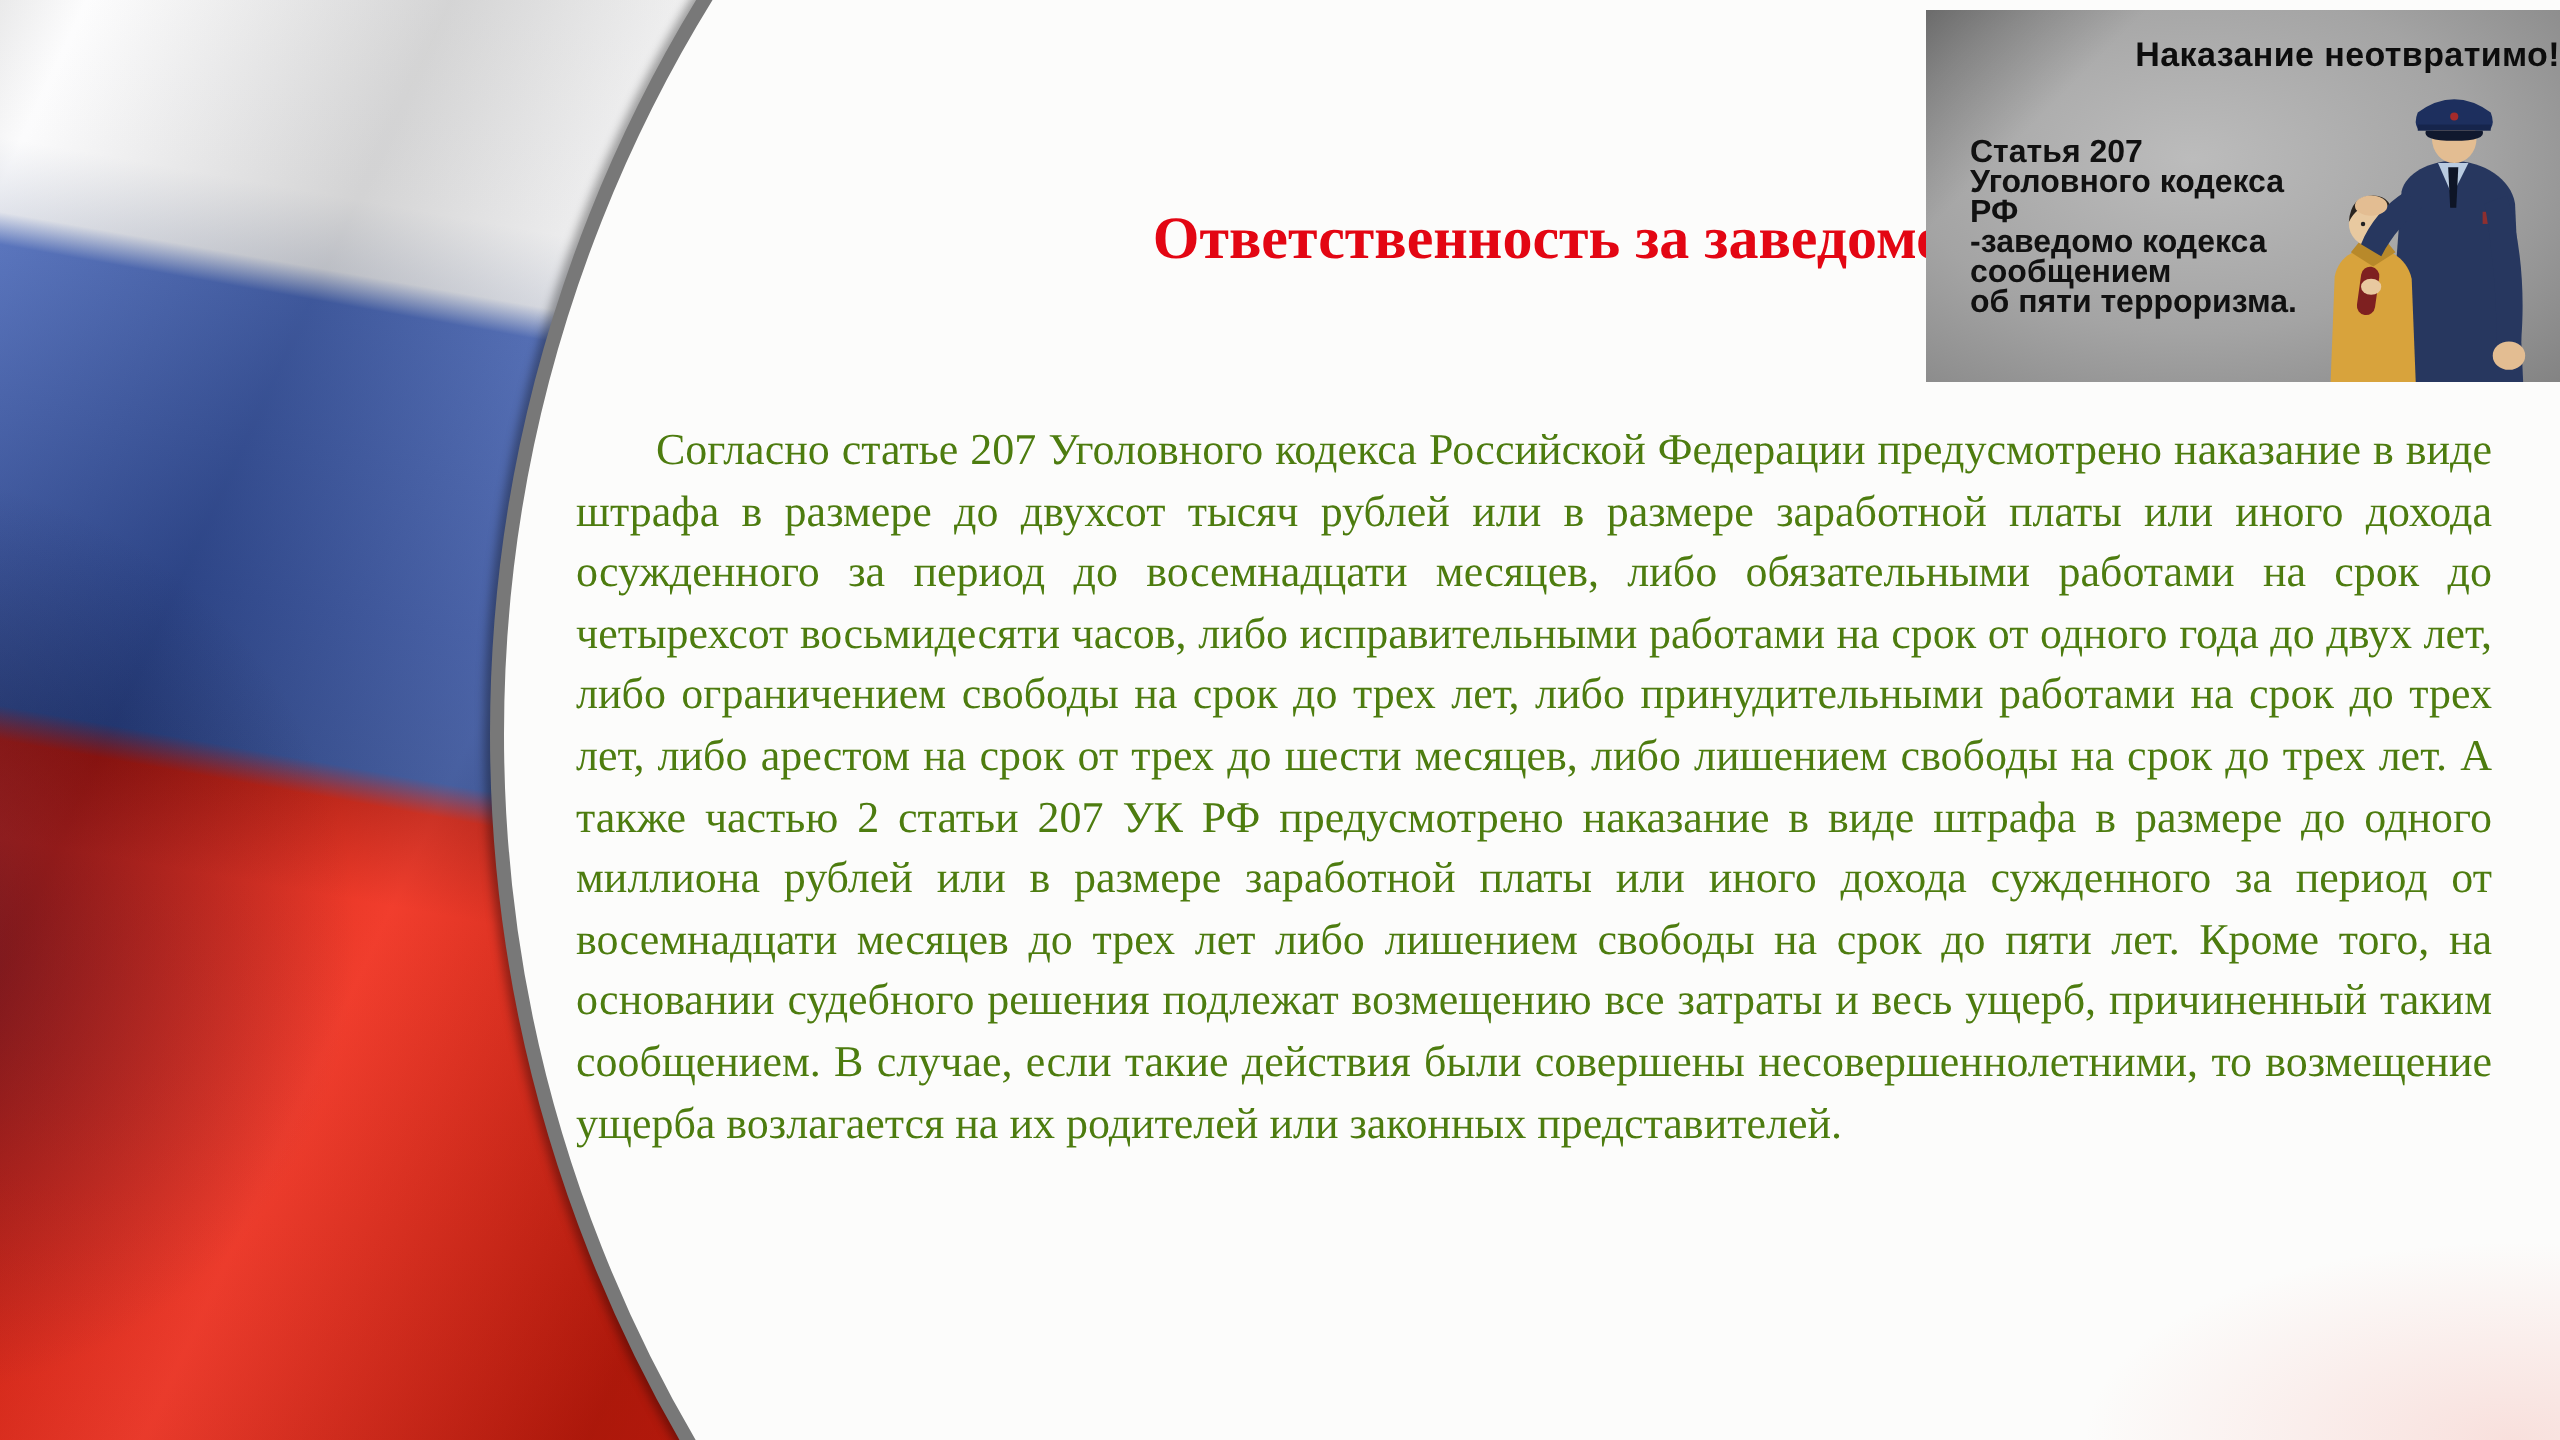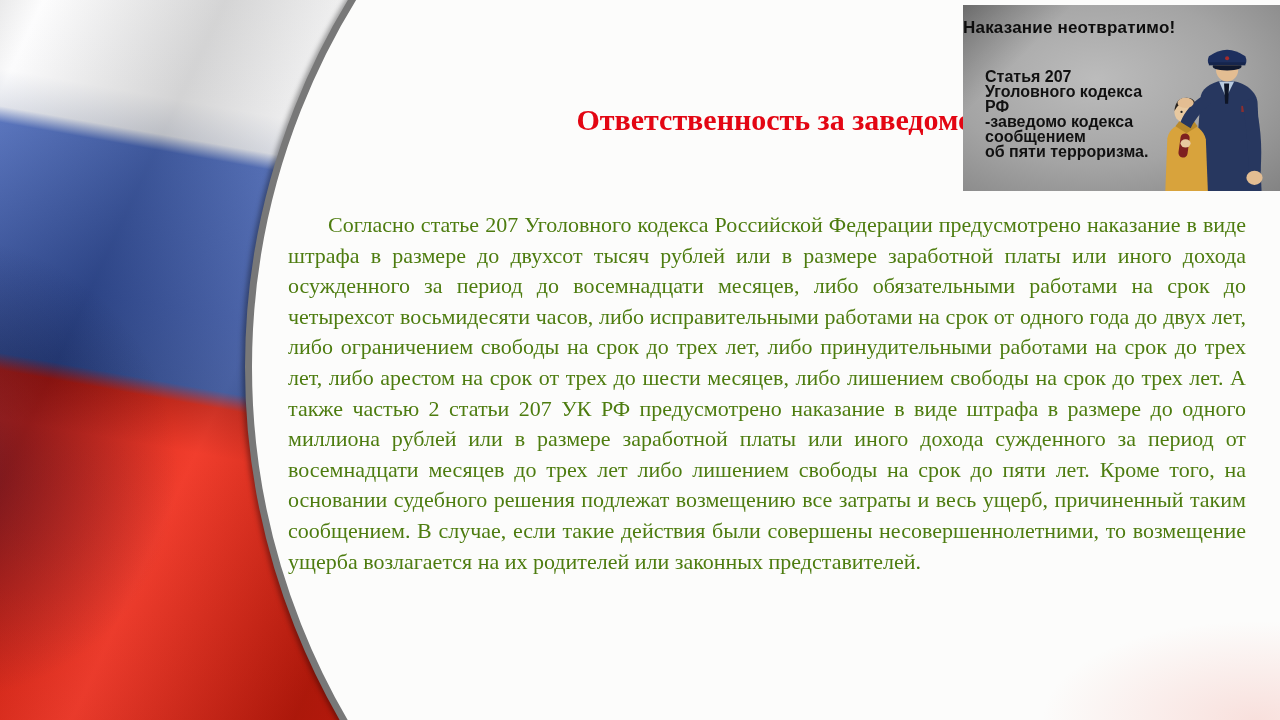--- a/index.html
+++ b/index.html
@@ -66,21 +66,21 @@
   .poster{
     position:absolute;left:963px;top:5px;width:317px;height:186px;
     z-index:5;overflow:hidden;
     background:
       linear-gradient(135deg, rgba(0,0,0,0.30) 0%, rgba(0,0,0,0) 22%),
       radial-gradient(ellipse at 42% 40%, #bcbcbc 0%, #a4a4a4 55%, #838383 100%);
     font-family:"Liberation Sans", sans-serif;
   }
   .poster-heading{
     position:absolute;left:0;top:13px;width:100%;
-    text-align:left;
+    text-align:right;
     color:#0d0d0d;font-weight:bold;font-size:17px;letter-spacing:0.2px;
   }
   .poster-caption{
     position:absolute;left:22px;top:64px;width:170px;
     color:#111;font-weight:bold;font-size:16px;line-height:15px;
   }
   .poster-art{
     position:absolute;right:6px;bottom:0;width:112px;height:152px;
   }
 </style>

